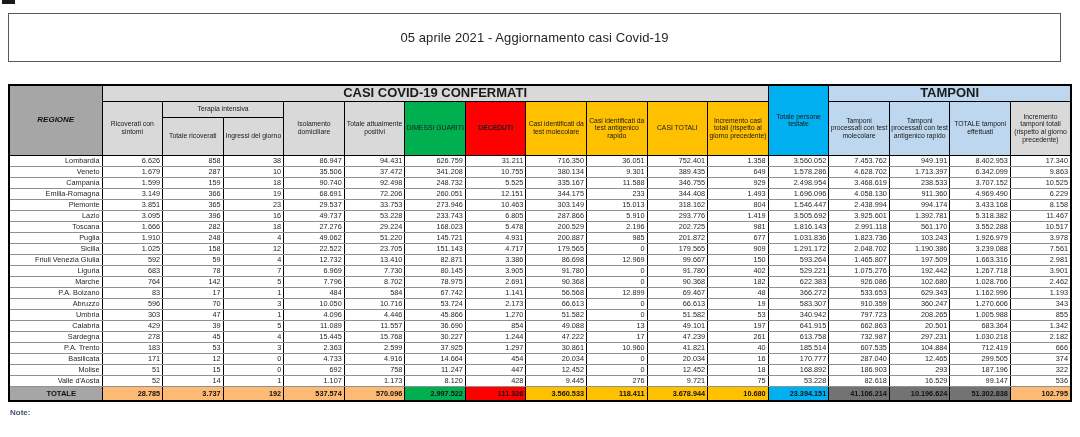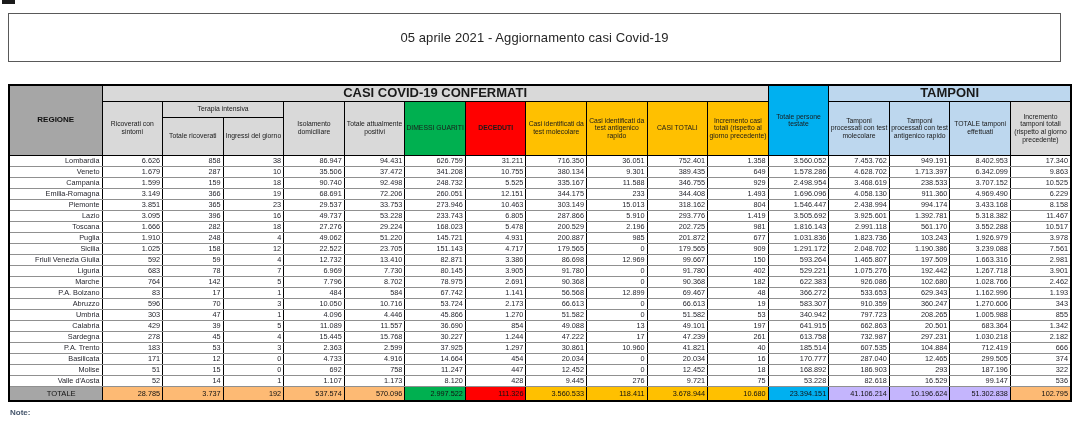--- a/index.html
+++ b/index.html
@@ -11,41 +11,41 @@
   .title-line.sub{font-size:10px;}
 
   table.covid{position:absolute;left:8px;top:84px;width:1064px;border-collapse:collapse;table-layout:fixed;
               border:2px solid #000;}
   col.region-col{width:93px;}
   th{border:1px solid #000;background:#d9d9d9;font-weight:normal;font-size:6.8px;line-height:1.12;
      color:#1a1a1a;padding:0 1px;text-align:center;overflow:hidden;}
   .hrow1 th{height:13px;}
   .hrow2 th{height:15px;}
   .hrow3 th{height:37px;}
-  th.h-region{background:#a6a6a6;font-weight:bold;font-size:8px;color:#111;}
+  th.h-region{background:#a6a6a6;font-weight:bold;font-size:8px;color:#111;font-style:italic;}
   th.h-group{font-weight:bold;font-size:13px;}
   th.h-green{background:#00b050;}
   th.h-red{background:#ff0000;font-weight:bold;}
   th.h-yellow{background:#ffc000;}
   th.h-cyan{background:#00b0f0;}
   th.h-lav{background:#bdd7ee;}
   th.h-graysub{background:#d9d9d9;}
 
   td{border-left:1px solid #000;border-right:1px solid #000;border-top:1px solid #909090;border-bottom:1px solid #909090;
      font-size:7.3px;color:#26262e;height:10px;padding:0 2px;overflow:hidden;white-space:nowrap;background:#fff;}
   td.region{ text-align:right;}
   td.num{text-align:right;}
-  tr.total-row td{font-weight:normal;border-top:1.5px solid #000;border-bottom:2px solid #000;height:13px;color:#111;padding-left:13px;}
+  tr.total-row td{font-weight:bold;border-top:1.5px solid #000;border-bottom:2px solid #000;height:13px;color:#111;padding-left:13px;}
   tr.total-row td.c-label{background:#a6a6a6;text-align:center;font-size:7.6px;}
   tr.total-row td.c-gray{background:#fdba74;}
   tr.total-row td.c-green{background:#00b050;}
   tr.total-row td.c-red{background:#ff0000;}
   tr.total-row td.c-yellow{background:#ffc000;}
   tr.total-row td.c-cyan{background:#00b0f0;}
-  tr.total-row td.c-lav{background:#c4b5fd;text-align:right;}
+  tr.total-row td.c-lav{background:#737373;text-align:right;}
 
   .note{position:absolute;left:10px;top:408px;font-size:8px;font-weight:bold;color:#44546a;}
 </style>
 </head>
 <body>
 
 <div class="corner-mark"></div>
 
 <div class="title-box">
   <div class="title-line">05 aprile 2021 - Aggiornamento casi Covid-19</div>

